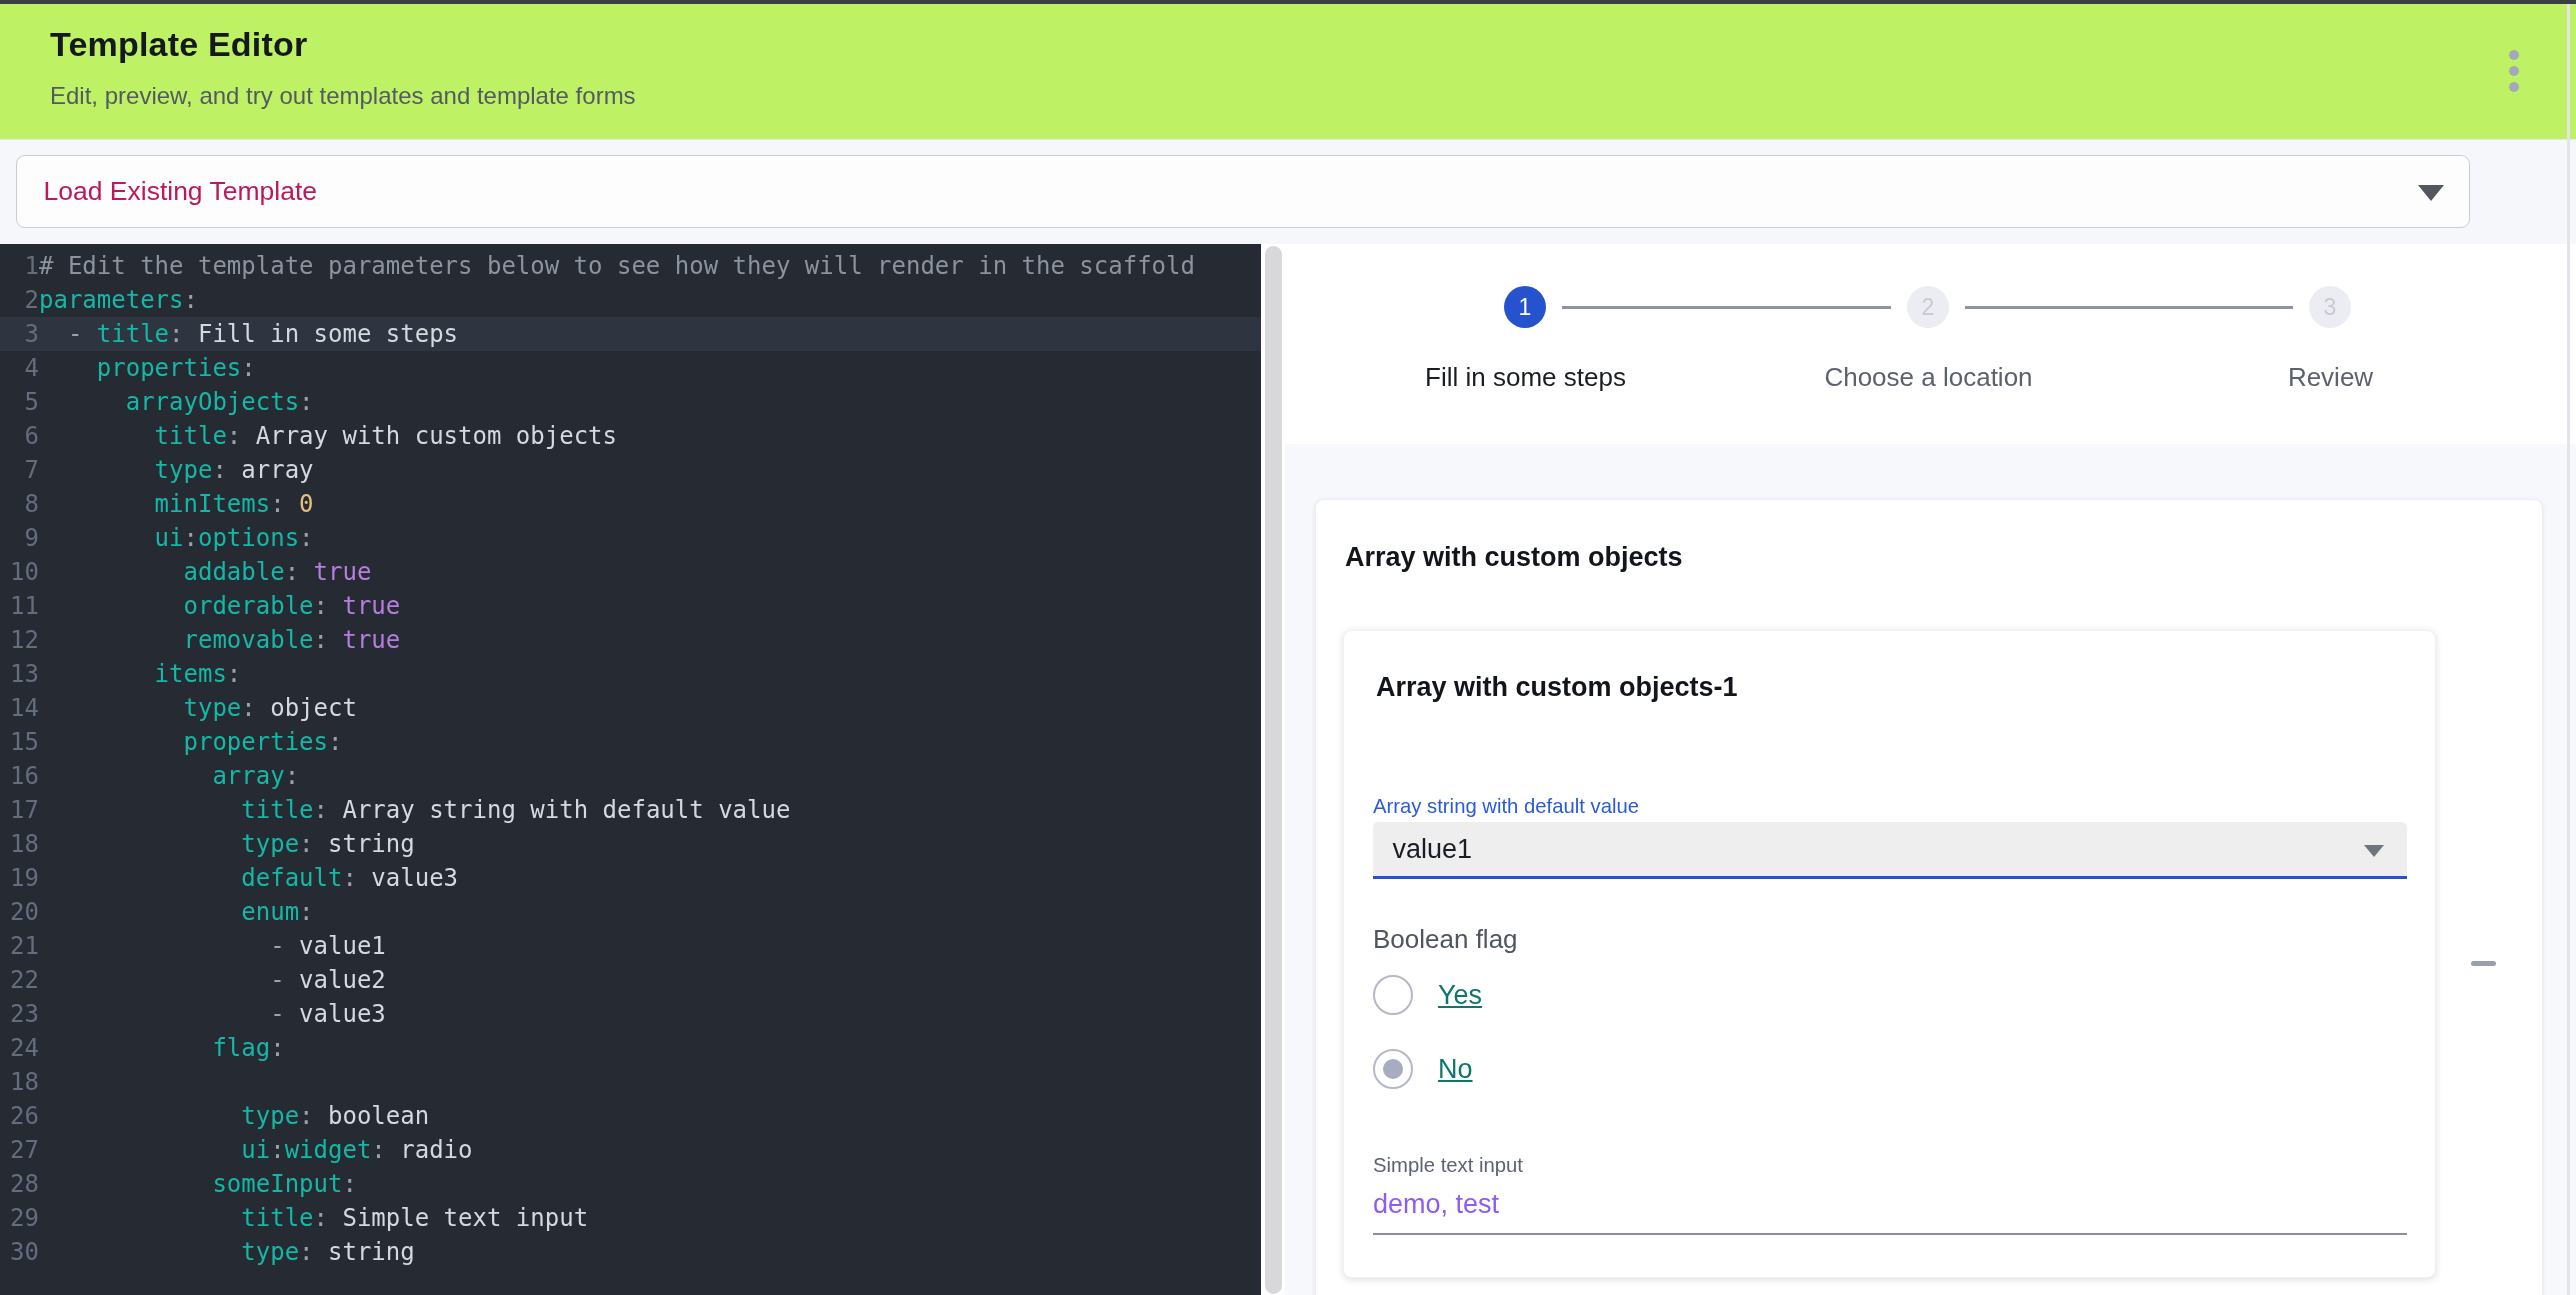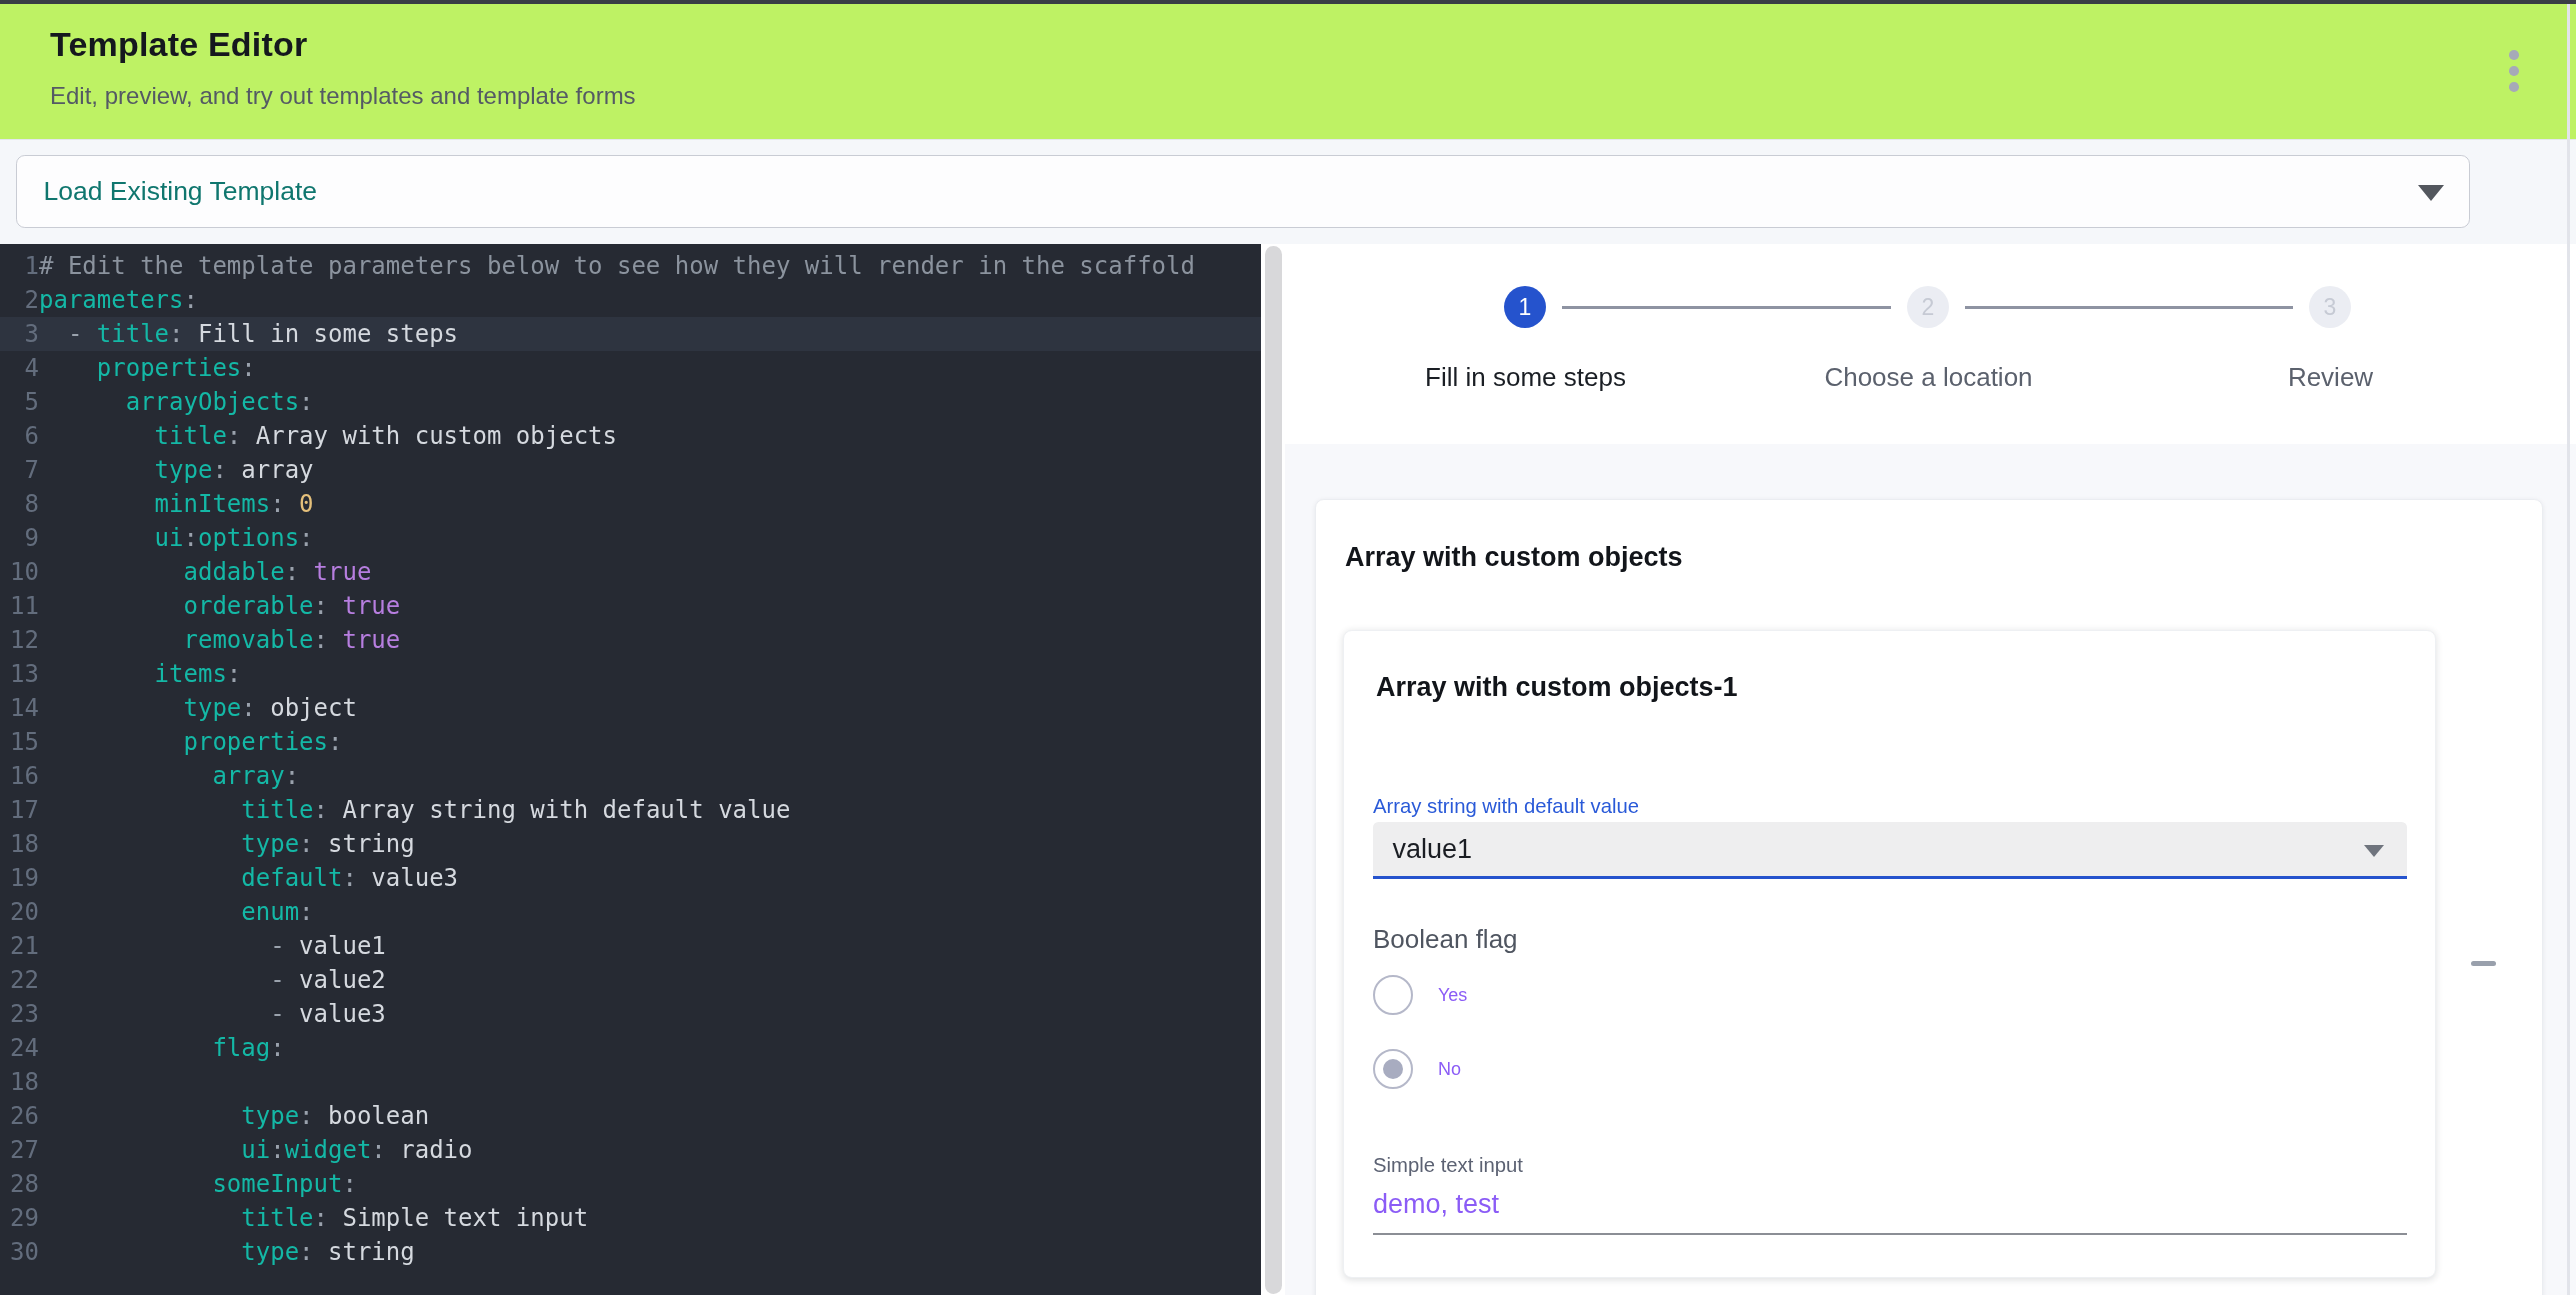--- a/index.html
+++ b/index.html
@@ -14,21 +14,21 @@
   
   .header { left:0; top:3.5px; width:2576px; height:136px; background:#bef264; border-bottom:1.8px solid #e4e7ec; }
   .page-title { left:50px; top:21px; font-size:34px; font-weight:700; color:#15181e; letter-spacing:0.2px; }
   .page-subtitle { left:50px; top:78px; font-size:24px; color:#545a64; }
   .kebab { left:2493px; top:39px; width:42px; height:57px; display:flex; flex-direction:column; align-items:center; justify-content:center; gap:6.2px; cursor:pointer; }
   .kebab .dot { width:9.7px; height:9.7px; border-radius:50%; background:#a6aab8; }
 
   
   .loader-bar { left:0; top:140px; width:2576px; height:104px; background:#f5f7fa; }
   .tpl-select { left:16px; top:15px; width:2454px; height:73px; background:#fdfdfe; border:1.8px solid #c9ccd4; border-radius:8.8px; display:flex; align-items:center; cursor:pointer; }
-  .tpl-select .ph { margin-left:26.5px; font-size:26.5px; color:#0f766e; }
+  .tpl-select .ph { margin-left:26.5px; font-size:26.5px; color:#be185d; }
   .caret-dark { position:absolute; right:25px; top:29px; width:0; height:0; border-left:13.3px solid transparent; border-right:13.3px solid transparent; border-top:16px solid #53575e; }
   .clear-btn { left:2491px; top:164px; width:46px; height:46px; display:flex; align-items:center; justify-content:center; cursor:pointer; }
 
   
   .editor { left:0; top:244px; width:1261px; height:1051px; background:#262a33; overflow:hidden;
             font-family:"DejaVu Sans Mono", monospace; font-size:24px; line-height:34px; padding-top:5.3px; cursor:text; }
   .ed-line { display:flex; white-space:pre; }
   .ed-line.active { background:#2e3440; }
   .ed-num { flex:0 0 39px; text-align:right; color:#636d7d; user-select:none; }
   .ed-code { }
@@ -62,21 +62,21 @@
 
   .lbl-blue { position:absolute; left:29px; top:164px; font-size:20.3px; color:#2a5ad8; }
   .sel-filled { position:absolute; left:29px; top:191px; width:1034px; height:57px; background:#eeeeef; border-bottom:3.5px solid #2553cd; border-radius:5.3px 5.3px 0 0; display:flex; align-items:center; cursor:pointer; }
   .sel-filled .val { margin-left:19.4px; font-size:27px; color:#1a1d23; }
   .caret-gray { position:absolute; right:23px; top:23px; width:0; height:0; border-left:10.6px solid transparent; border-right:10.6px solid transparent; border-top:12.4px solid #6f747d; }
 
   .lbl-group { position:absolute; left:29px; top:293px; font-size:26px; color:#4f5560; }
   .radio-row { position:absolute; left:29px; height:60px; display:flex; align-items:center; gap:25px; cursor:pointer; }
   .radio-ring { width:40px; height:40px; border-radius:50%; border:2.7px solid #b5b8c9; display:flex; align-items:center; justify-content:center; }
   .radio-dot { width:20.3px; height:20.3px; border-radius:50%; background:#a8acc0; }
-  .radio-lbl { font-size:18px; color:#8b5cf6; }
+  .radio-lbl { font-size:27px; color:#0f766e;text-decoration:underline; }
 
   .lbl-small { position:absolute; left:29px; top:523px; font-size:20.3px; color:#5c6273; }
   .txt-val { position:absolute; left:29px; top:558px; font-size:27px; color:#8b5cf6; }
   .txt-underline { position:absolute; left:29px; top:602px; width:1034px; height:1.8px; background:#8b8e95; }
 
   .remove-btn { position:absolute; left:1143px; top:444px; width:49px; height:39px; display:flex; align-items:center; justify-content:center; cursor:pointer; }
   .minus-bar { width:25px; height:4.4px; border-radius:2.7px; background:#99a0ac; }
 </style>
 </head>
 <body>

